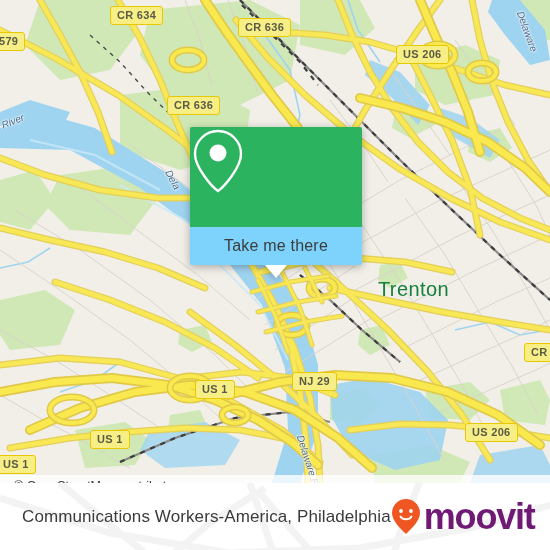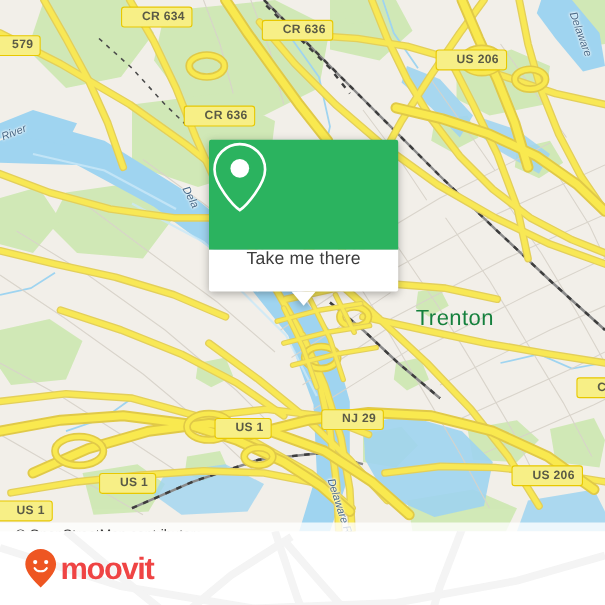--- a/index.html
+++ b/index.html
@@ -16,21 +16,21 @@
 
   
   .shield{
     position:absolute;
     background:#f7ef86;
     border:1.5px solid #e8c800;
     border-radius:3px;
     color:#5a5a46;
     font-size:11px;font-weight:bold;
     letter-spacing:.3px;
-    padding:2px 6px 3px 18px;
+    padding:2px 6px 3px 6px;
     line-height:12px;
     white-space:nowrap;
     box-sizing:border-box;
   }
   
   .place{
     position:absolute;
     color:#15803d;
     font-size:20px;
     letter-spacing:.4px;
@@ -48,22 +48,22 @@
   
   .popup{
     position:absolute;left:190px;top:127px;width:172px;
     filter:drop-shadow(0 2px 4px rgba(0,0,0,.30));
   }
   .popup-top{
     height:100px;background:#2bb35f;border-radius:2px 2px 0 0;
     display:flex;align-items:center;justify-content:center;
   }
   .popup-bottom{
-    height:38px;background:#ffffff;border-radius:0 0 2px 2px;
-    display:flex;align-items:flex-start;justify-content:center;
+    height:38px;background:#7dd3fc;border-radius:0 0 2px 2px;
+    display:flex;align-items:center;justify-content:center;
     color:#3c3c3c;font-size:16px;letter-spacing:.2px;
   }
   .popup-tail{
     position:absolute;left:50%;margin-left:-11px;top:138px;
     width:0;height:0;
     border-left:11px solid transparent;
     border-right:11px solid transparent;
     border-top:13px solid #ffffff;
   }
 
@@ -85,21 +85,21 @@
     position:absolute;left:0;top:-250px;width:550px;height:340px;
     opacity:.30;
   }
   .footer-inner{
     position:absolute;left:0;top:0;width:550px;height:67px;
     display:flex;align-items:center;justify-content:space-between;
     box-sizing:border-box;padding:0 16px 0 22px;
   }
   .footer-title{color:#3b3b3b;font-size:17px;letter-spacing:.1px;white-space:nowrap;}
   .brand{display:flex;align-items:center;gap:3px;}
-  .brand-word{color:#ef4444;font-size:28px;font-weight:bold;letter-spacing:-1.2px;line-height:30px;}
+  .brand-word{color:#701a75;font-size:36px;font-weight:bold;letter-spacing:-1.2px;line-height:30px;}
 </style>
 </head>
 <body>
 
 <div id="root">
 
   <div class="map">
     <svg width="550" height="483" viewBox="0 0 550 483">
       <defs>
         <linearGradient id="nul" x1="0" y1="0" x2="0" y2="1">
@@ -351,20 +351,21 @@
       <g stroke="#d9d9d9" stroke-width="7" fill="none">
         <path d="M0 265 L110 300 L230 320 L360 315 L470 295 L550 272"></path>
         <path d="M60 250 L120 300 L170 340"></path>
         <path d="M250 250 L270 310 L282 340"></path>
         <path d="M420 248 L400 300 L388 340"></path>
         <path d="M150 340 L210 290 L265 255"></path>
         <path d="M330 340 L290 295 L258 258"></path>
       </g>
     </svg>
     <div class="footer-inner">
+      <div class="footer-title">Communications Workers-America, Philadelphia</div>
       <div class="brand">
         <svg width="30" height="38" viewBox="0 0 30 38">
           <path d="M15 1 C7.3 1 1 7.3 1 15 C1 23 10 31 15 36 C20 31 29 23 29 15 C29 7.3 22.7 1 15 1 Z" fill="#ee5622"></path>
           <circle cx="10" cy="13" r="1.9" fill="#ffffff"></circle>
           <circle cx="20" cy="13" r="1.9" fill="#ffffff"></circle>
           <path d="M9.5 18.5 C11.5 22.2 18.5 22.2 20.5 18.5" fill="none" stroke="#ffffff" stroke-width="1.9" stroke-linecap="round"></path>
         </svg>
         <span class="brand-word">moovit</span>
       </div>
     </div>

